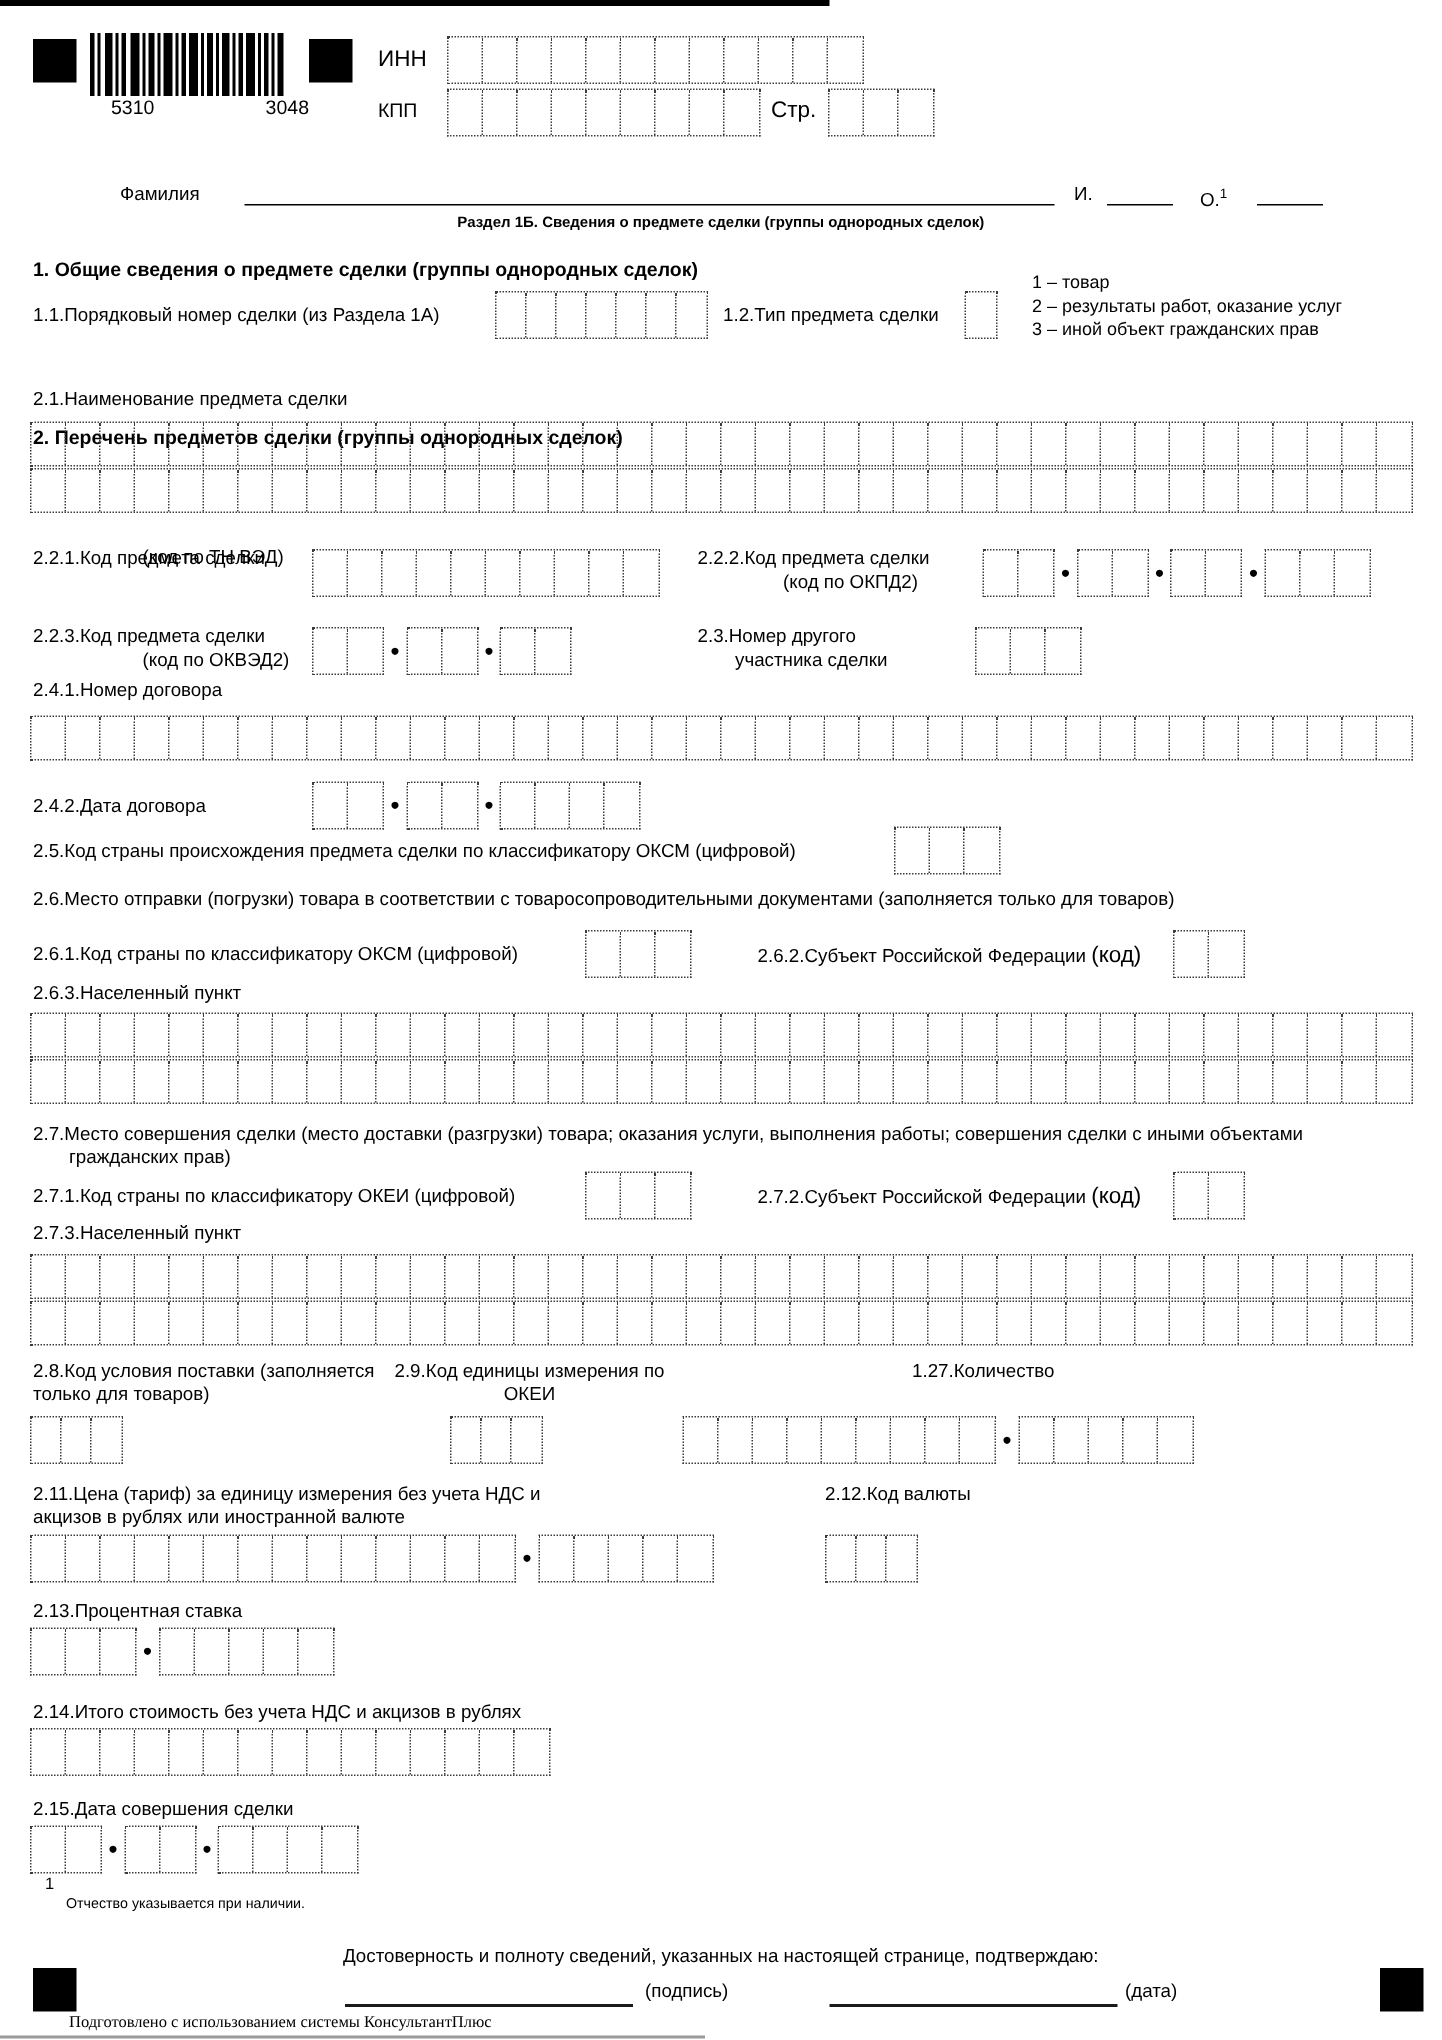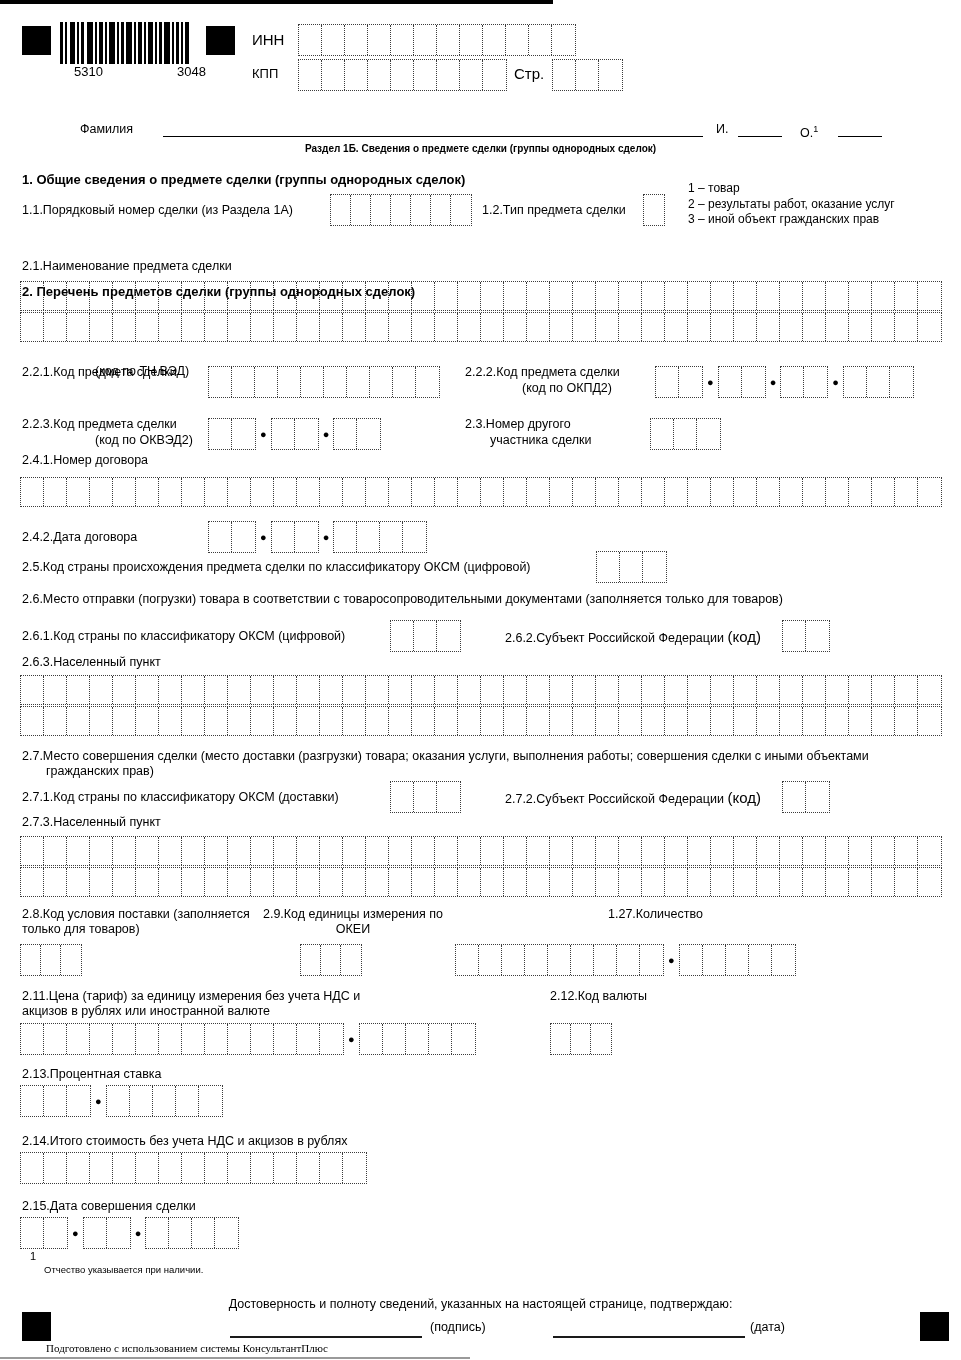--- a/index.html
+++ b/index.html
@@ -496,21 +496,21 @@
         <span class="cell"></span>
         <span class="cell"></span>
         <span class="cell"></span>
         <span class="cell"></span>
         <span class="cell"></span>
       </span>
     </div>
 
   <div class="abs lbl wrap hang" style="left:22px;top:749px;width:895px;">2.7.Место совершения сделки (место доставки (разгрузки) товара; оказания услуги, выполнения работы; совершения сделки с иными объектами гражданских прав)</div>
 
-  <div class="abs lbl" style="left:22px;top:790px;">2.7.1.Код страны по классификатору ОКСМ (доставки)</div>
+  <div class="abs lbl" style="left:22px;top:790px;">2.7.1.Код страны по классификатору ОКЕИ (цифровой)</div>
   <div class="abs cells" style="left:390px;top:781px;">
       <span class="cellgroup">
         <span class="cell"></span>
         <span class="cell"></span>
         <span class="cell"></span>
       </span>
     </div>
   <div class="abs lbl" style="left:505px;top:790px;"><span>2.7.2.Субъект Российской Федерации</span> <span class="small">(код)</span></div>
   <div class="abs cells" style="left:782px;top:781px;">
       <span class="cellgroup">

